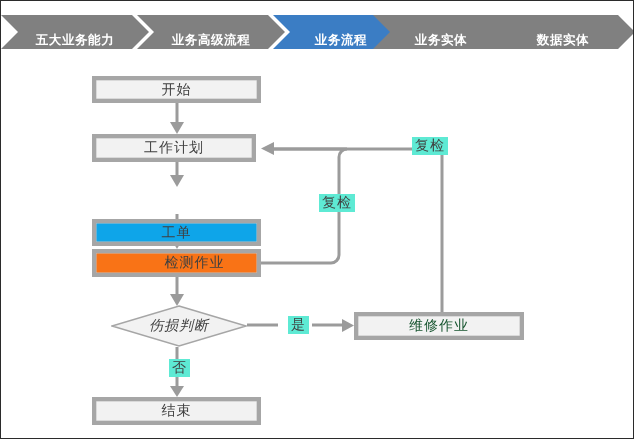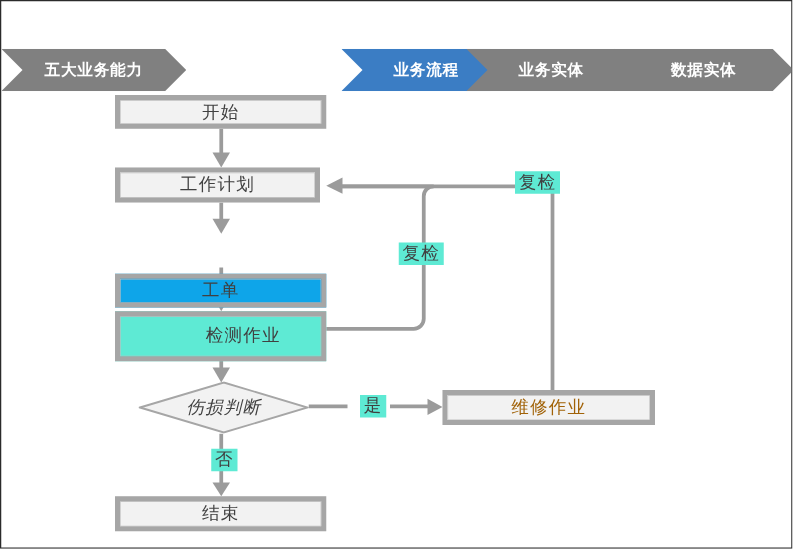--- a/index.html
+++ b/index.html
@@ -28,30 +28,29 @@
     left: 0;
     top: 14px;
     width: 634px;
     height: 34px;
   }
   .chev {
     position: absolute;
     top: 0;
     height: 34px;
     display: flex;
-    align-items: center;
+    align-items: flex-end;
     justify-content: center;
     color: #ffffff;
     font-size: 12.5px;
     font-weight: bold;
     letter-spacing: 0.6px;
     white-space: nowrap;
     -webkit-clip-path: polygon(0 0, calc(100% - 17px) 0, 100% 50%, calc(100% - 17px) 100%, 0 100%, 17px 50%);
     clip-path: polygon(0 0, calc(100% - 17px) 0, 100% 50%, calc(100% - 17px) 100%, 0 100%, 17px 50%);
-    margin-top: 24px;
   }
   .chev-label { pointer-events: none; }
 
   
   .node {
     position: absolute;
     box-sizing: border-box;
     background: #f2f2f2;
     border: 4px solid #22c55e;
     box-shadow: 0 0 0 0.5px #bfbfbf inset;
@@ -109,20 +108,23 @@
 </style>
 </head>
 <body>
 
 <div id="figure">
 
   <div id="breadcrumb">
       <div class="chev" style="left: 0px; width: 148px; background: rgb(128, 128, 128); color: rgb(255, 255, 255); z-index: 10;">
         <span class="chev-label">五大业务能力</span>
       </div>
+      <div class="chev" style="left: 136px; width: 148px; background: rgb(128, 128, 128); color: rgb(255, 255, 255); z-index: 9;">
+        <span class="chev-label">业务高级流程</span>
+      </div>
       <div class="chev" style="left: 272px; width: 136px; background: rgb(59, 125, 196); color: rgb(255, 255, 255); z-index: 5;">
         <span class="chev-label">业务流程</span>
       </div>
       <div class="chev" style="left: 372px; width: 136px; background: rgb(128, 128, 128); color: #ffffff; z-index: 7;">
         <span class="chev-label">业务实体</span>
       </div>
       <div class="chev" style="left: 490px; width: 144px; background: rgb(128, 128, 128); color: rgb(255, 255, 255); z-index: 6;">
         <span class="chev-label">数据实体</span>
       </div>
     </div>
@@ -158,30 +160,30 @@
   <div id="nodes">
       <div class="node" style="left: 91px; top: 75px; width: 169px; height: 27px; background: rgb(242, 242, 242); border-color: rgb(166, 166, 166); color: rgb(64, 64, 64);">
         <span>开始</span>
       </div>
       <div class="node" style="left: 91px; top: 133px; width: 164px; height: 28px; background: rgb(242, 242, 242); border-color: rgb(166, 166, 166); color: rgb(64, 64, 64);">
         <span>工作计划</span>
       </div>
       <div class="node" style="left: 91px; top: 186px; width: 169px; height: 27px; background: #0ea5e9; border-color: rgb(166, 166, 166); color: rgb(64, 64, 64); margin-top: 32px;">
         <span>工单</span>
       </div>
-      <div class="node" style="left: 91px; top: 248px; width: 169px; height: 40px; background: #5eead4; border-color: rgb(166, 166, 166); color: rgb(64, 64, 64); padding-left: 36px;">
+      <div class="node" style="left: 91px; top: 248px; width: 169px; height: 28px; background: #f97316; border-color: rgb(166, 166, 166); color: rgb(64, 64, 64); padding-left: 36px;">
         <span>检测作业</span>
       </div>
       <div id="decision" style="left: 110px; top: 304px; width: 136px; height: 42px; font-style: italic;">
         <svg class="dia-shape" viewBox="0 0 136 42" preserveAspectRatio="none">
           <polygon points="68,1 135,21 68,41 1,21" fill="#f2f2f2" stroke="#a6a6a6" stroke-width="1.5"></polygon>
         </svg>
         <span class="dia-text">伤损判断</span>
       </div>
-      <div class="node" style="left: 353px; top: 311px; width: 170px; height: 28px; background: rgb(242, 242, 242); border-color: rgb(166, 166, 166); color: #a16207;">
+      <div class="node" style="left: 353px; top: 311px; width: 170px; height: 28px; background: rgb(242, 242, 242); border-color: rgb(166, 166, 166); color: #14532d;">
         <span>维修作业</span>
       </div>
       <div class="node" style="left: 91px; top: 396px; width: 169px; height: 28px; background: rgb(242, 242, 242); border-color: rgb(166, 166, 166); color: rgb(64, 64, 64);">
         <span>结束</span>
       </div>
     </div>
 
   <div id="edge-labels">
       <div class="edge-label" style="left: 287px; top: 315px; color: rgb(64, 64, 64);">是</div>
       <div class="edge-label" style="left: 168px; top: 358px; color: rgb(64, 64, 64);">否</div>

